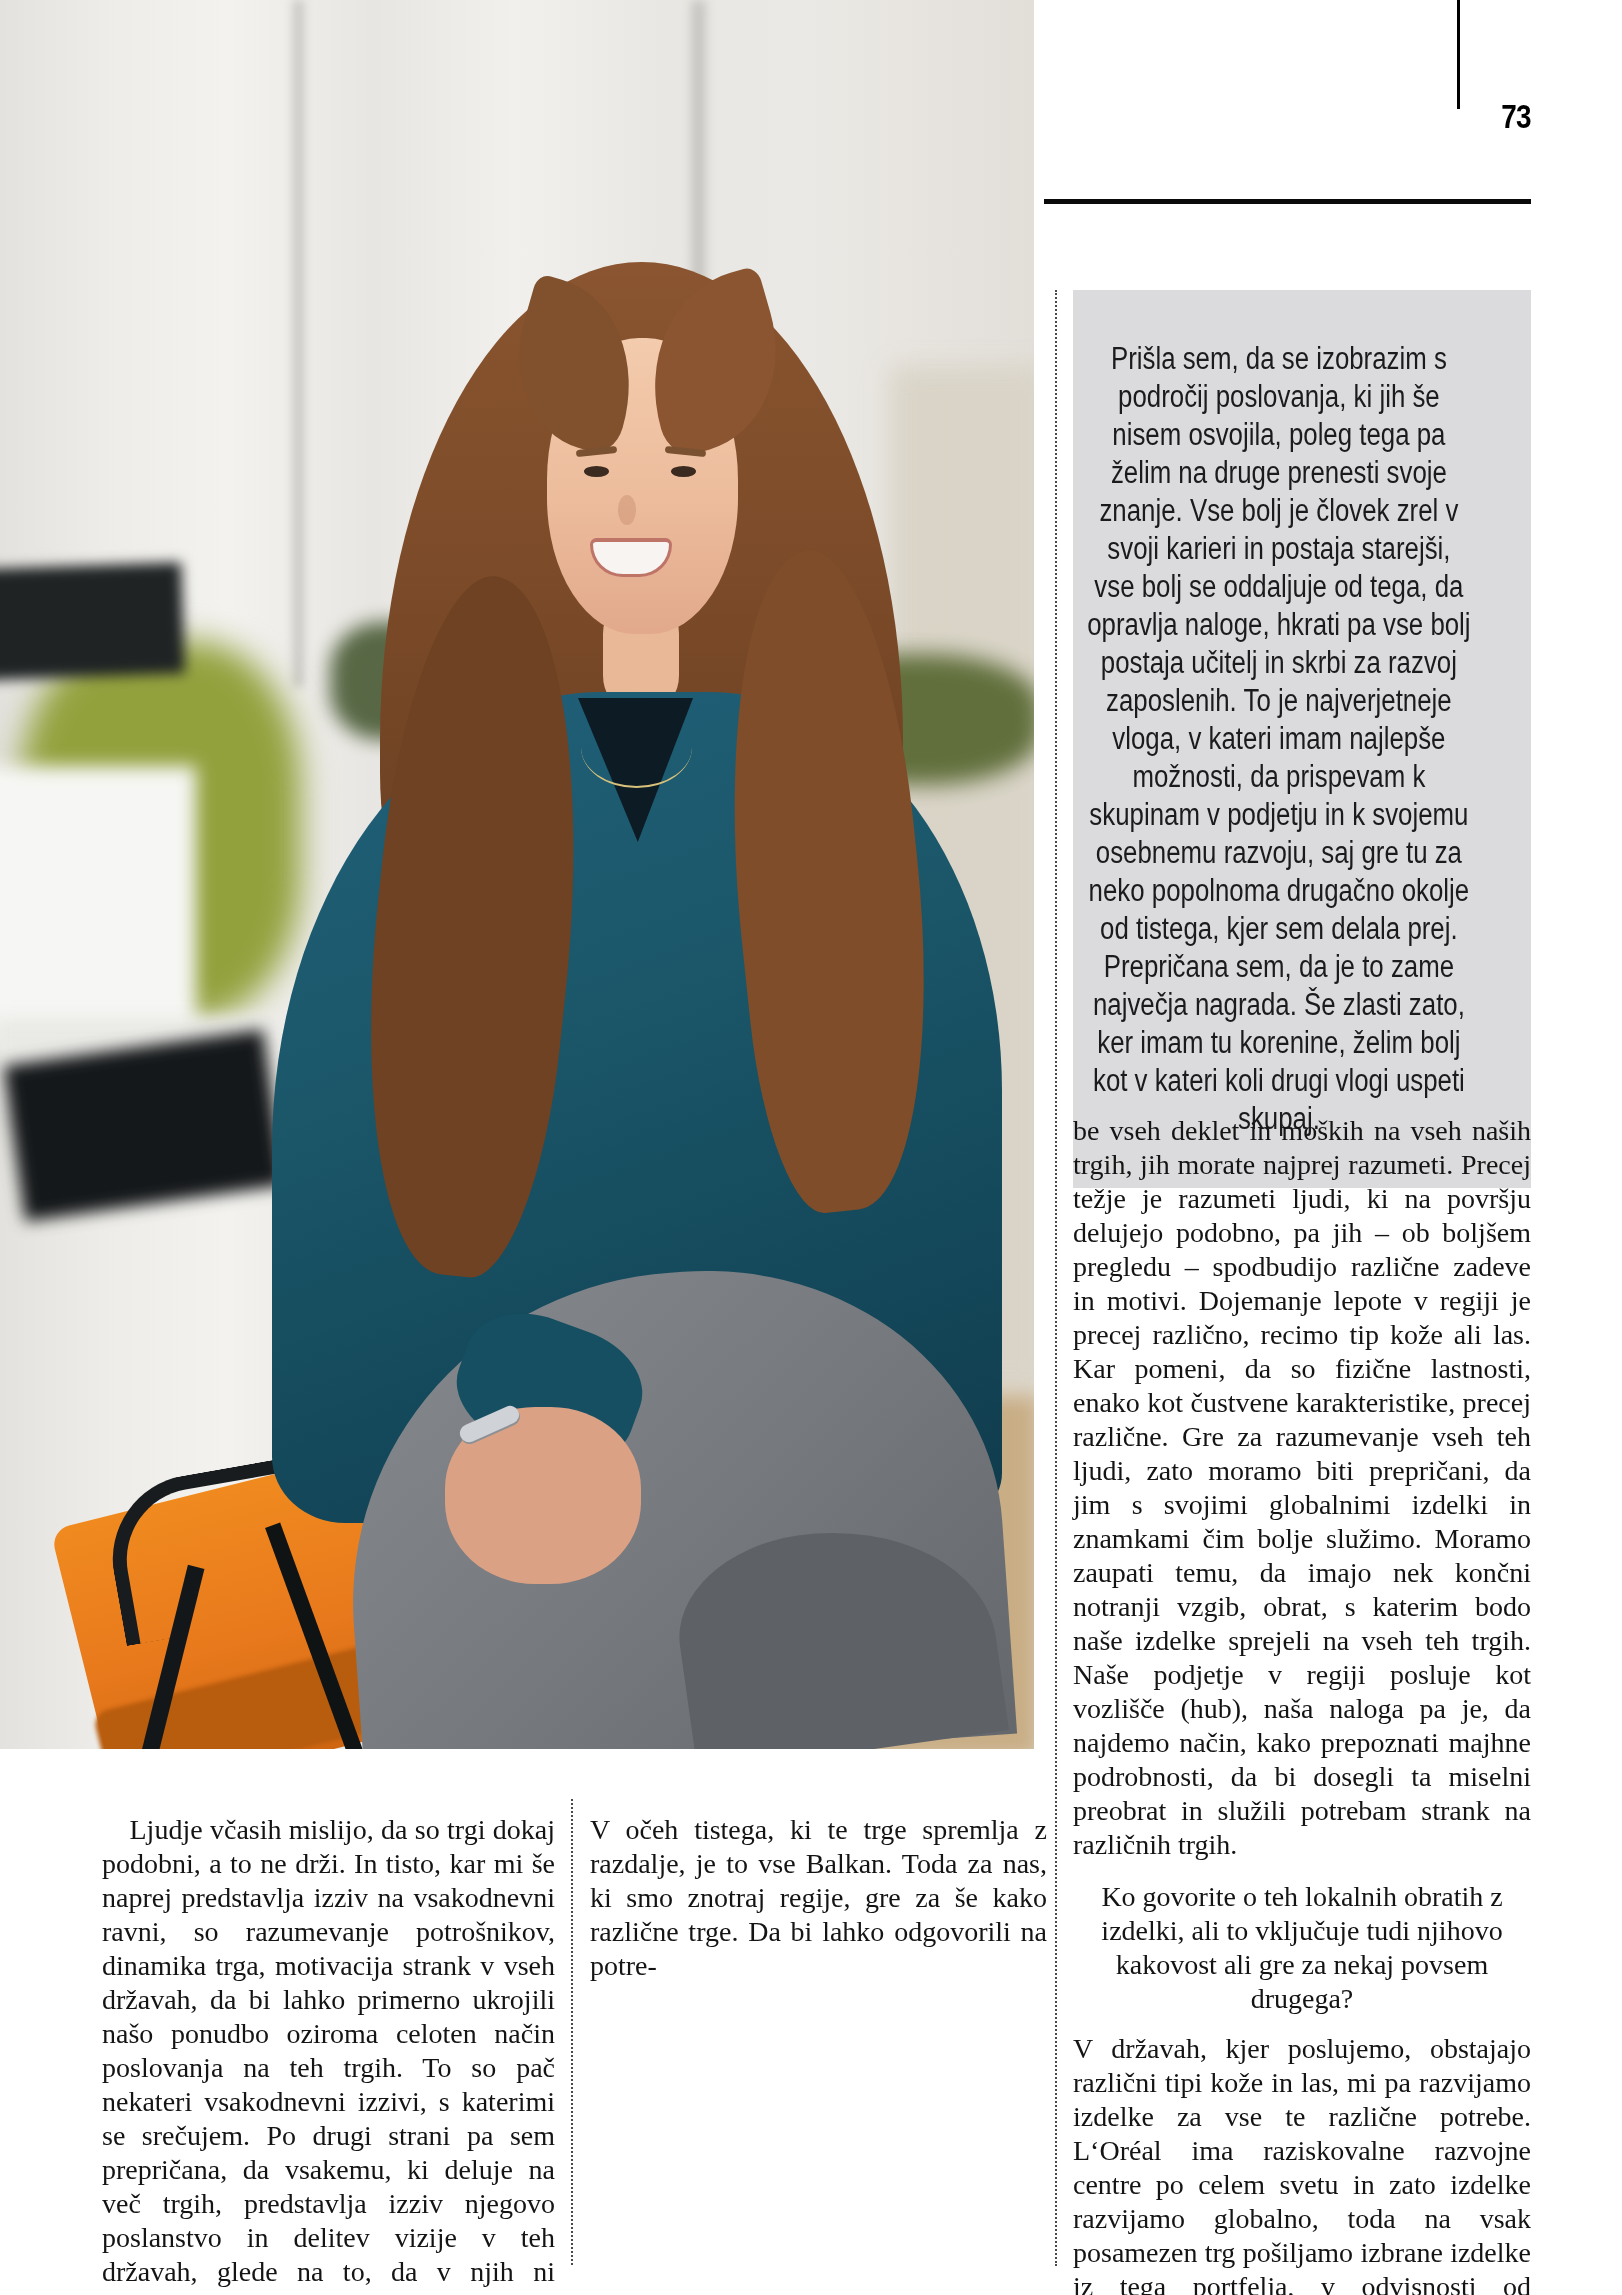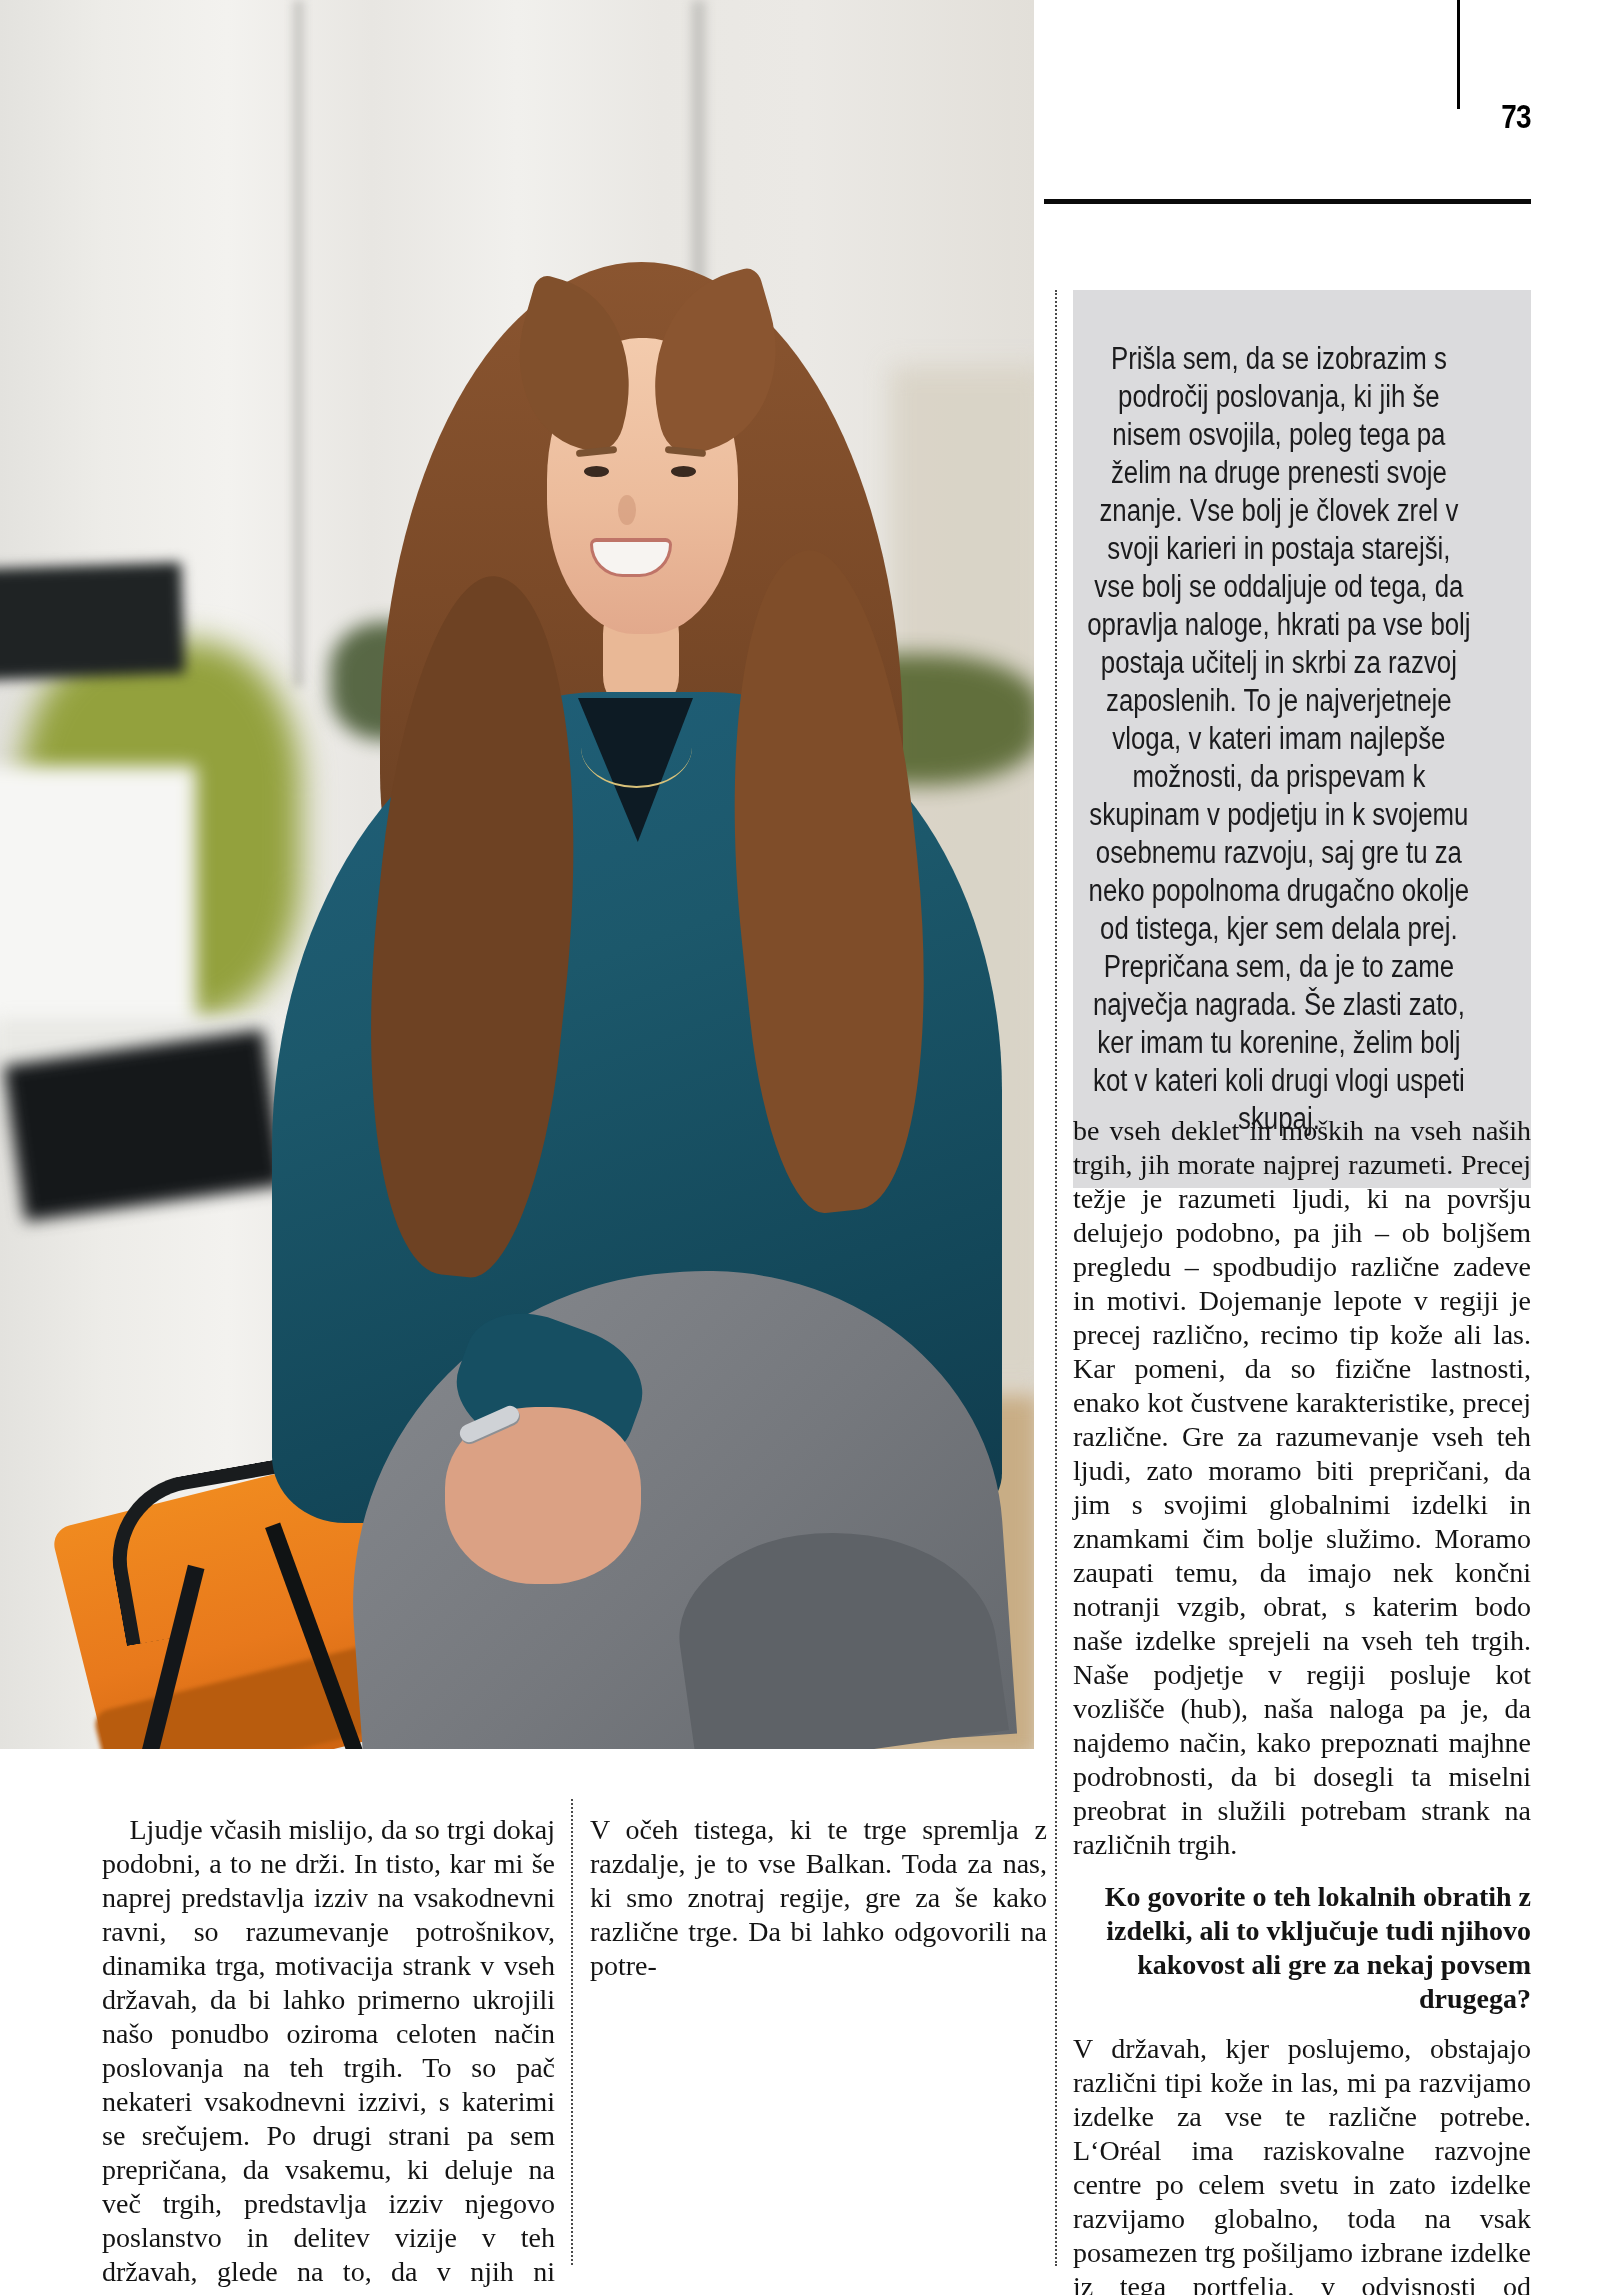--- a/index.html
+++ b/index.html
@@ -29,21 +29,21 @@
 
   
   .divider{position:absolute;width:0;border-left:2px dotted #4a4a4a;}
   .divider.right{left:1055px;top:290px;height:1976px;}
   .divider.left{left:571px;top:1799px;height:466px;}
 
   
   .col{position:absolute;font-size:28px;line-height:34px;text-align:justify;}
   .col p{margin:0 0 15.7px 0;}
   .col p:last-child{margin-bottom:0;}
-  .col .question{font-weight:700;text-align:right;margin:18.3px 0 15.7px 0;}
+  .col .question{font-weight:400;text-align:center;margin:18.3px 0 15.7px 0;}
   .col-left{left:102px;top:1813px;width:453px;}
   .col-left p{text-indent:27.5px;}
   .col-mid{left:590px;top:1813px;width:457px;}
   .col-right{left:1073px;top:1114px;width:458px;}
 
   
   .photo{position:absolute;left:0;top:0;width:1034px;height:1749px;overflow:hidden;
     background:linear-gradient(90deg,#e3e2de 0%,#edece8 10%,#f3f2ef 22%,#e8e6e2 36%,#f1f0ed 50%,#e9e7e3 64%,#ebe9e5 78%,#e2dfd9 100%);}
   .photo *{position:absolute;}
   .ph-seam1{left:293px;top:0;width:10.5px;height:687px;background:#c9c8c4;filter:blur(4.6px);}

